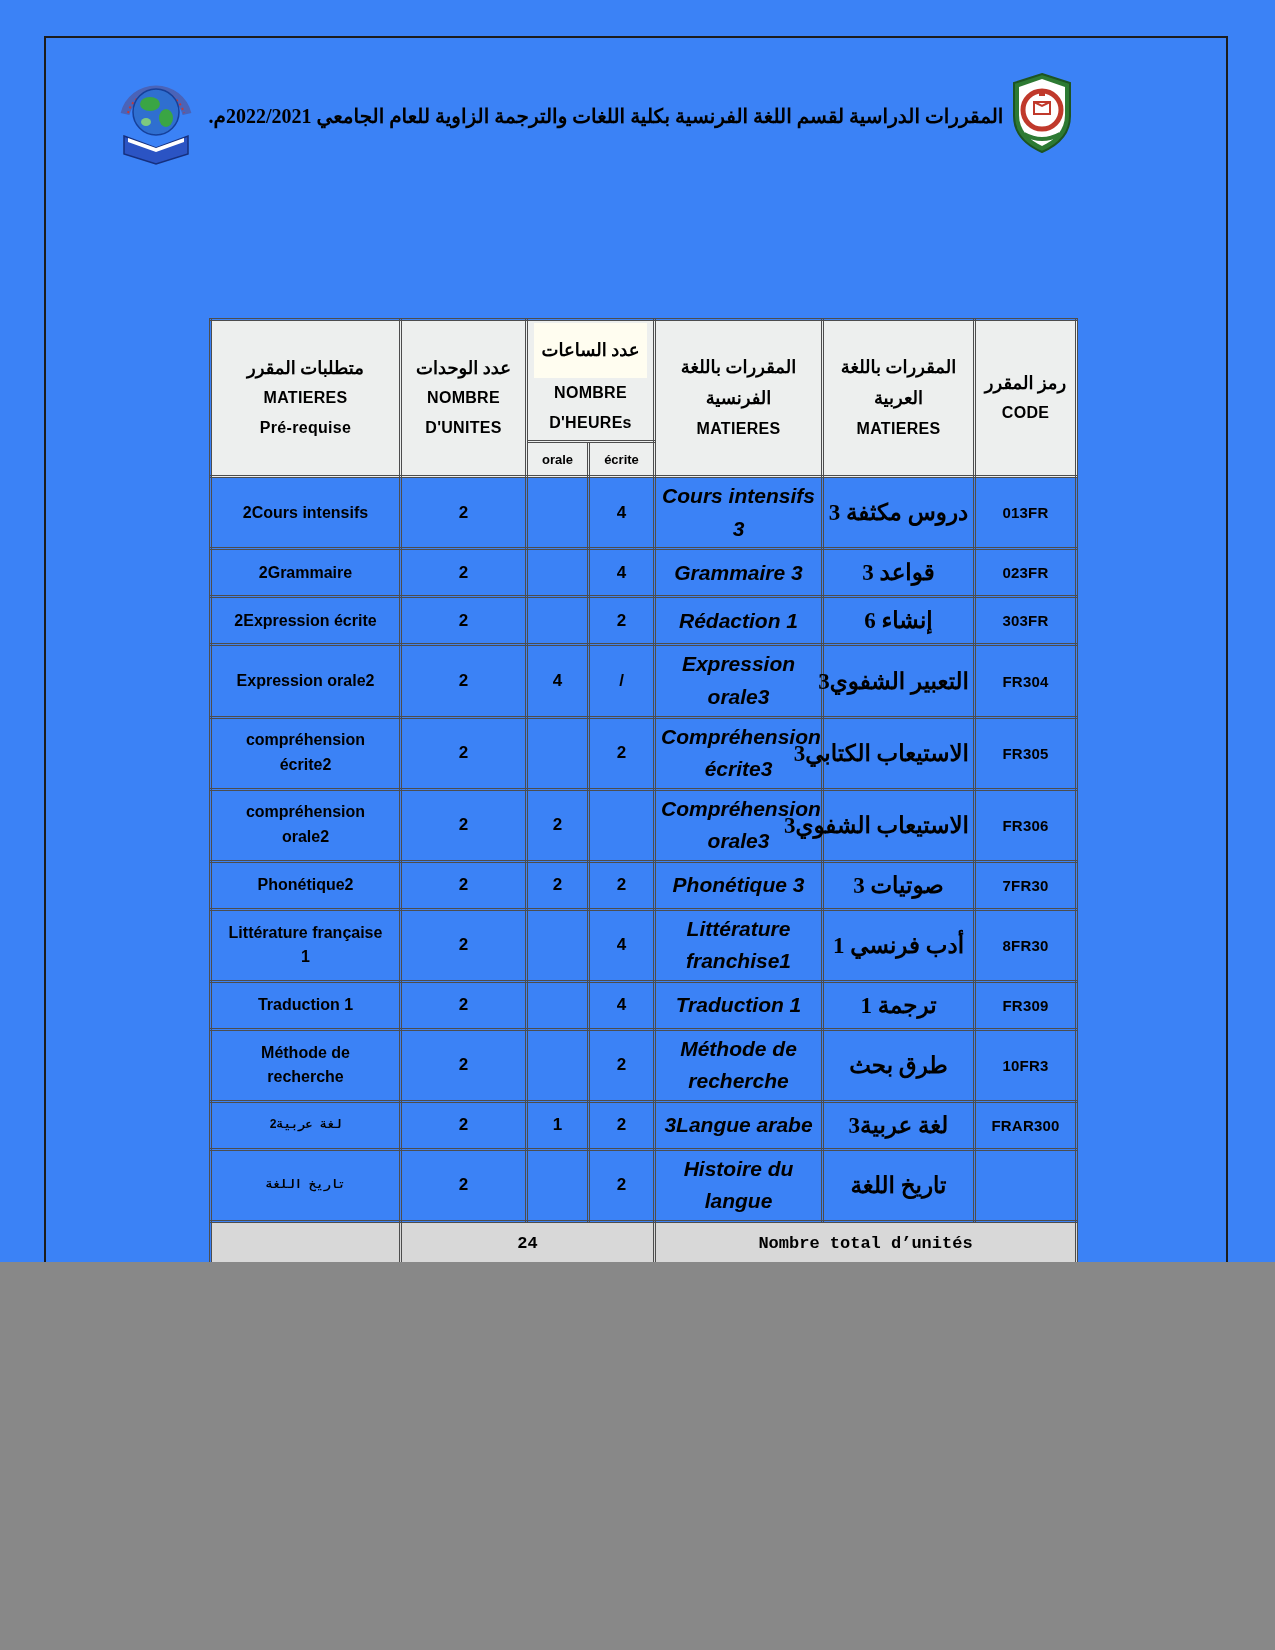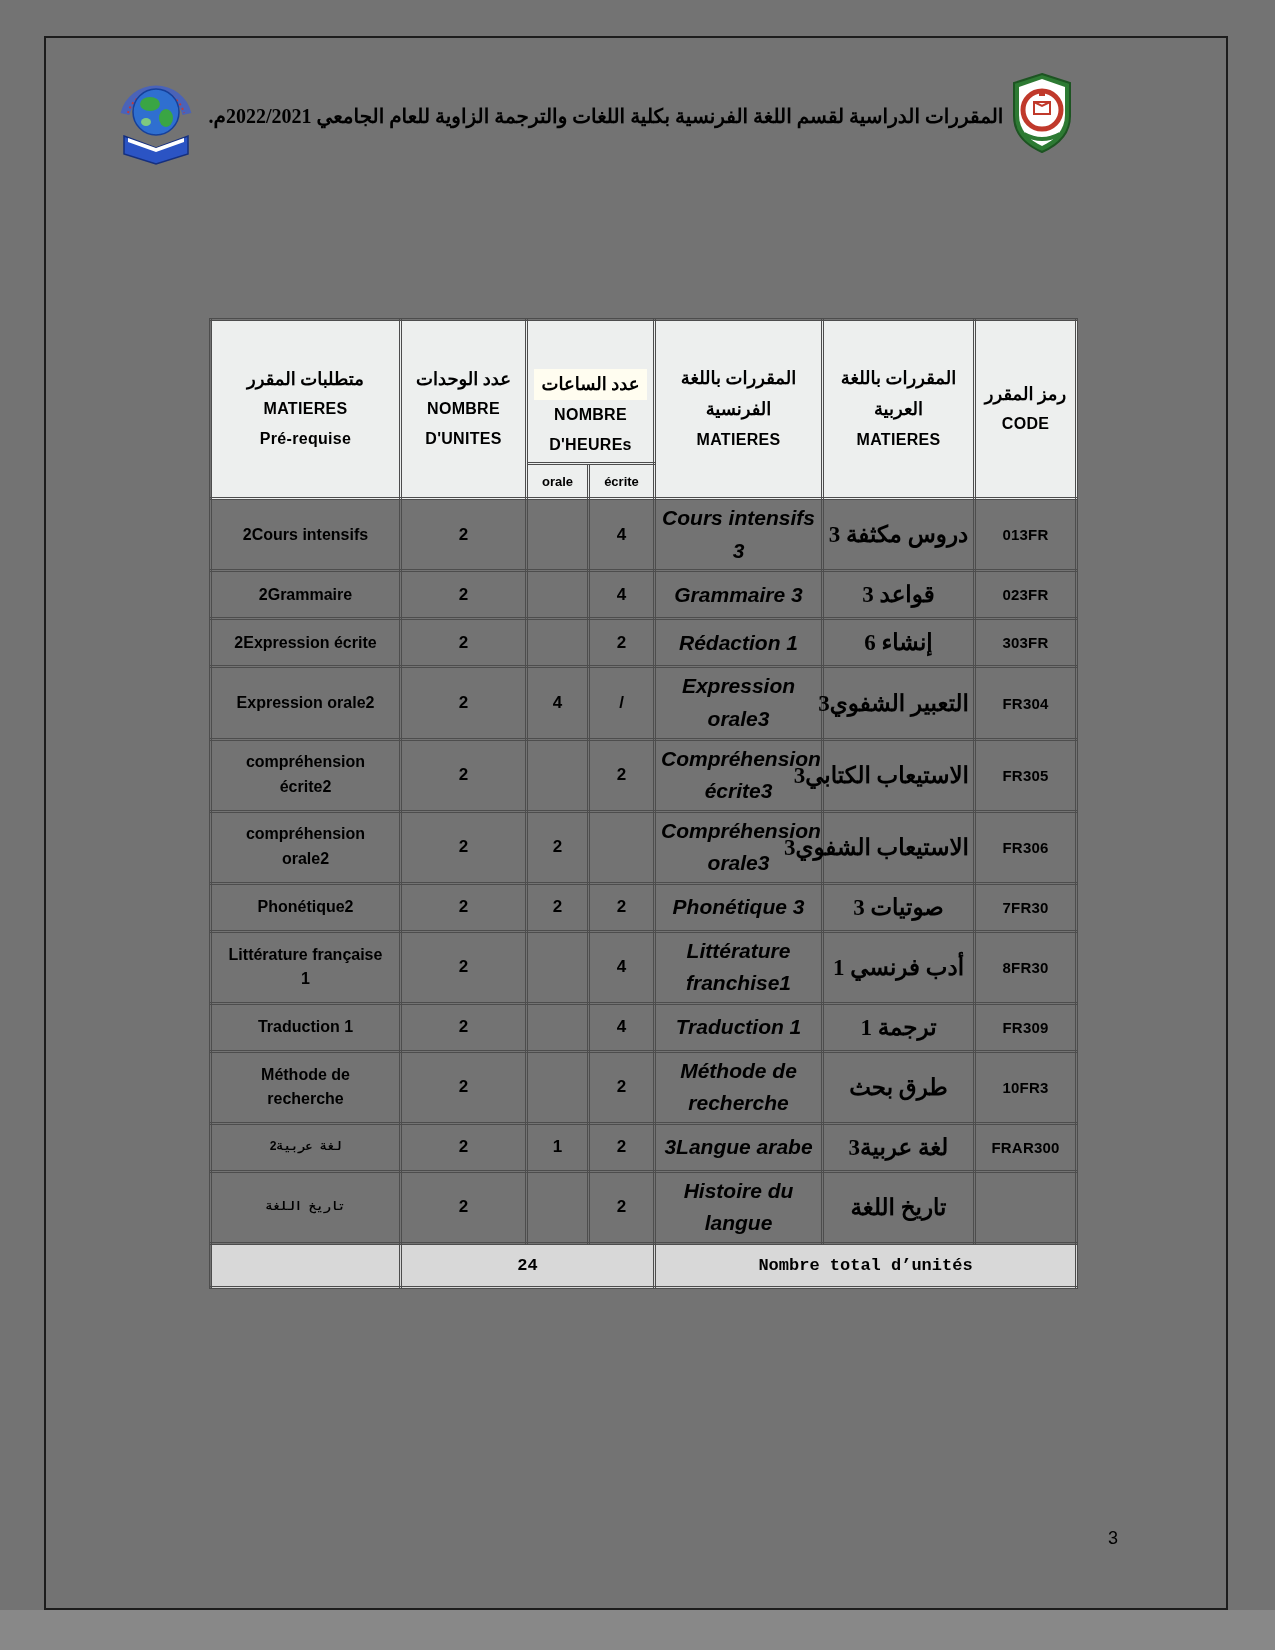--- a/index.html
+++ b/index.html
@@ -1,17 +1,17 @@
 <!DOCTYPE html>
 <html><head>
 <meta charset="utf-8">
 <style>
   html,body { margin:0; padding:0; background:#888; }
   .page {
-    position:relative; width:1275px; height:1610px; background:#737373;
+    position:relative; width:1275px; height:1262px; background:#3b82f6;
     font-family:"Liberation Sans", sans-serif; overflow:hidden; margin:0 auto;
   }
   .frame {
     position:absolute; left:44px; top:36px; width:1184px; height:1574px;
     border:2px solid #1c1c1c; box-sizing:border-box;
   }
   
   .uni-logo { position:absolute; left:116px; top:62px; width:80px; height:106px; }
   .emblem   { position:absolute; left:1010px; top:72px; width:64px; height:82px; }
   .hdr-line {
@@ -40,21 +40,21 @@
   .courses col.c-ar     { width:152px; }
   .courses col.c-code   { width:102px; }
   .courses th, .courses td {
     border:3px double #4d4d4d; box-sizing:border-box;
     text-align:center; vertical-align:middle;
     font-weight:bold; color:#000; padding:2px 4px;
   }
   .courses thead th { background:#edefee; }
   .hdr-ar { direction:rtl; font-size:18px; font-family:"Liberation Serif", serif; line-height:1.7; }
   .hdr-fr { font-size:16px; line-height:1.9; letter-spacing:0.3px; }
-  .hl-ivory { background:#fffdf0; display:inline-block; padding:0 8px;margin-top:46px; }
+  .hl-ivory { background:#fffdf0; display:inline-block; padding:12px 8px; }
   tr.hdr-main { height:97px; }
   tr.hdr-sub  { height:35px; }
   tr.hdr-sub th { font-size:13px; }
   tr.r      { height:48px; }
   tr.r.tall { height:72px; }
   td.pre  { font-size:16px; padding:2px 12px; line-height:1.55; }
   td.num  { font-size:17px; }
   td.fr   { font-size:21px; padding:2px 5px; line-height:1.55;font-style:italic; }
   td.arb  { direction:rtl; font-size:23px; font-family:Liberation Serif, serif; white-space:nowrap; }
   td.pre[dir="rtl"] { font-family:Liberation Mono, monospace; font-size:12px; white-space:nowrap; }

